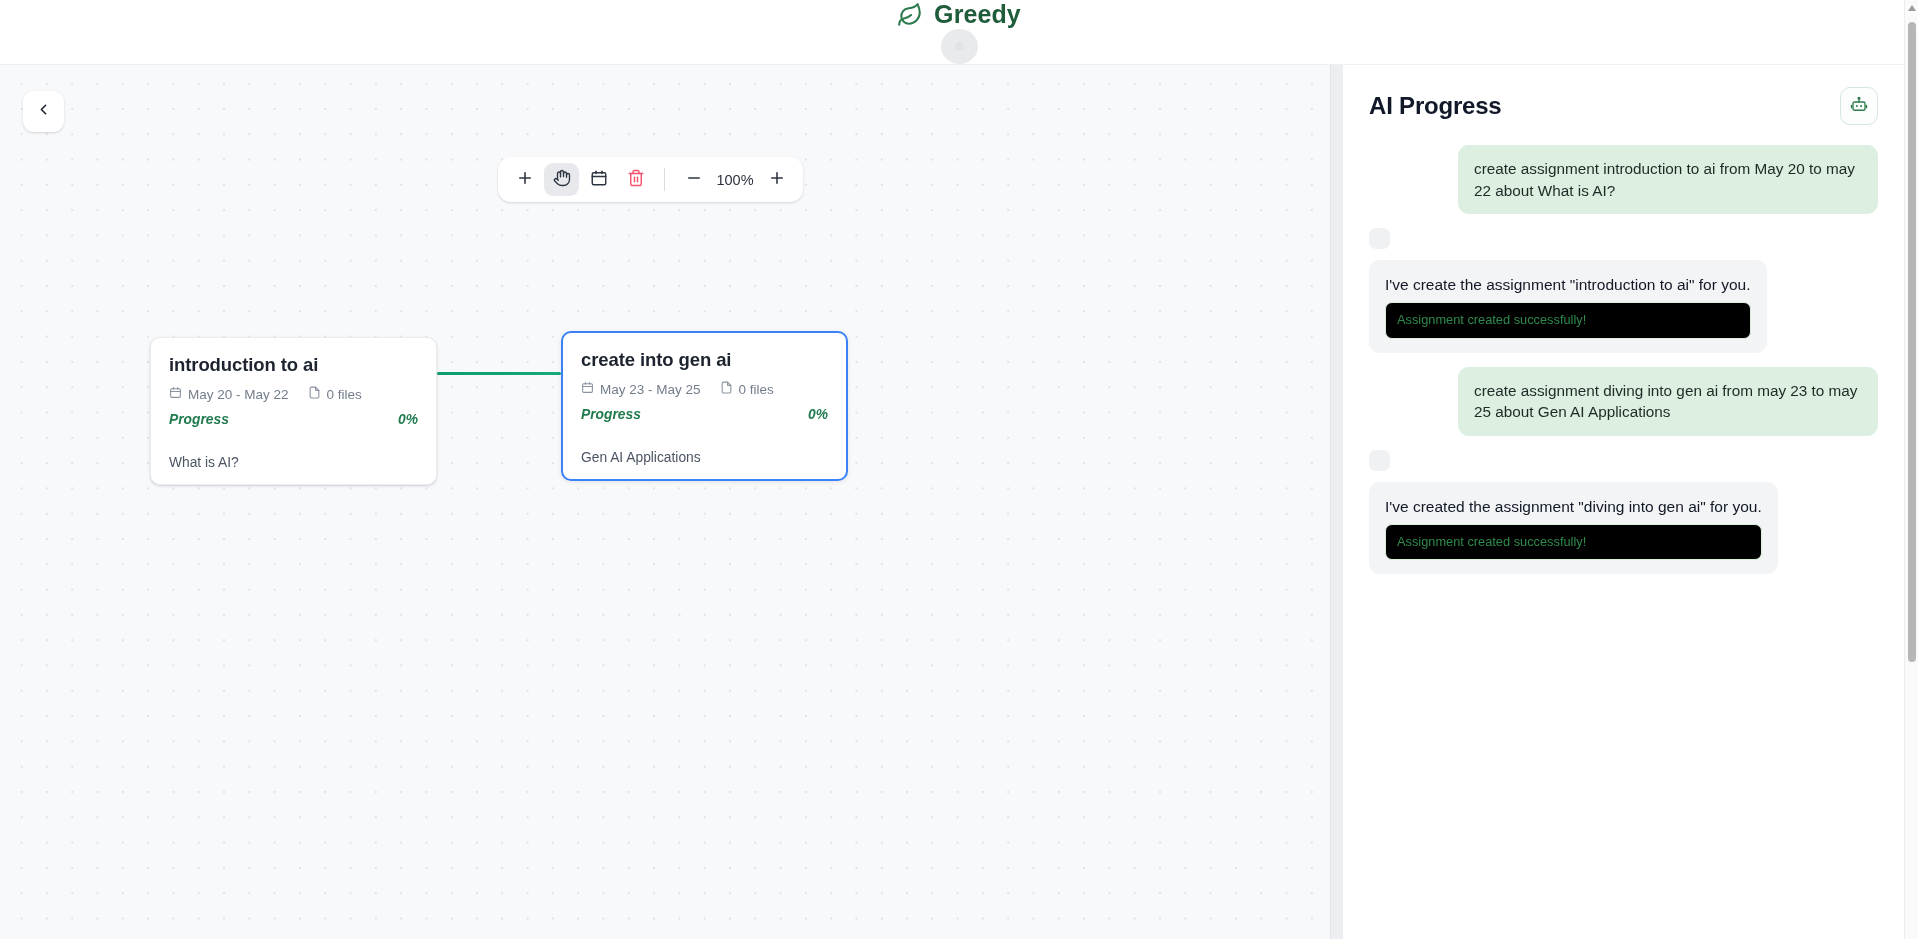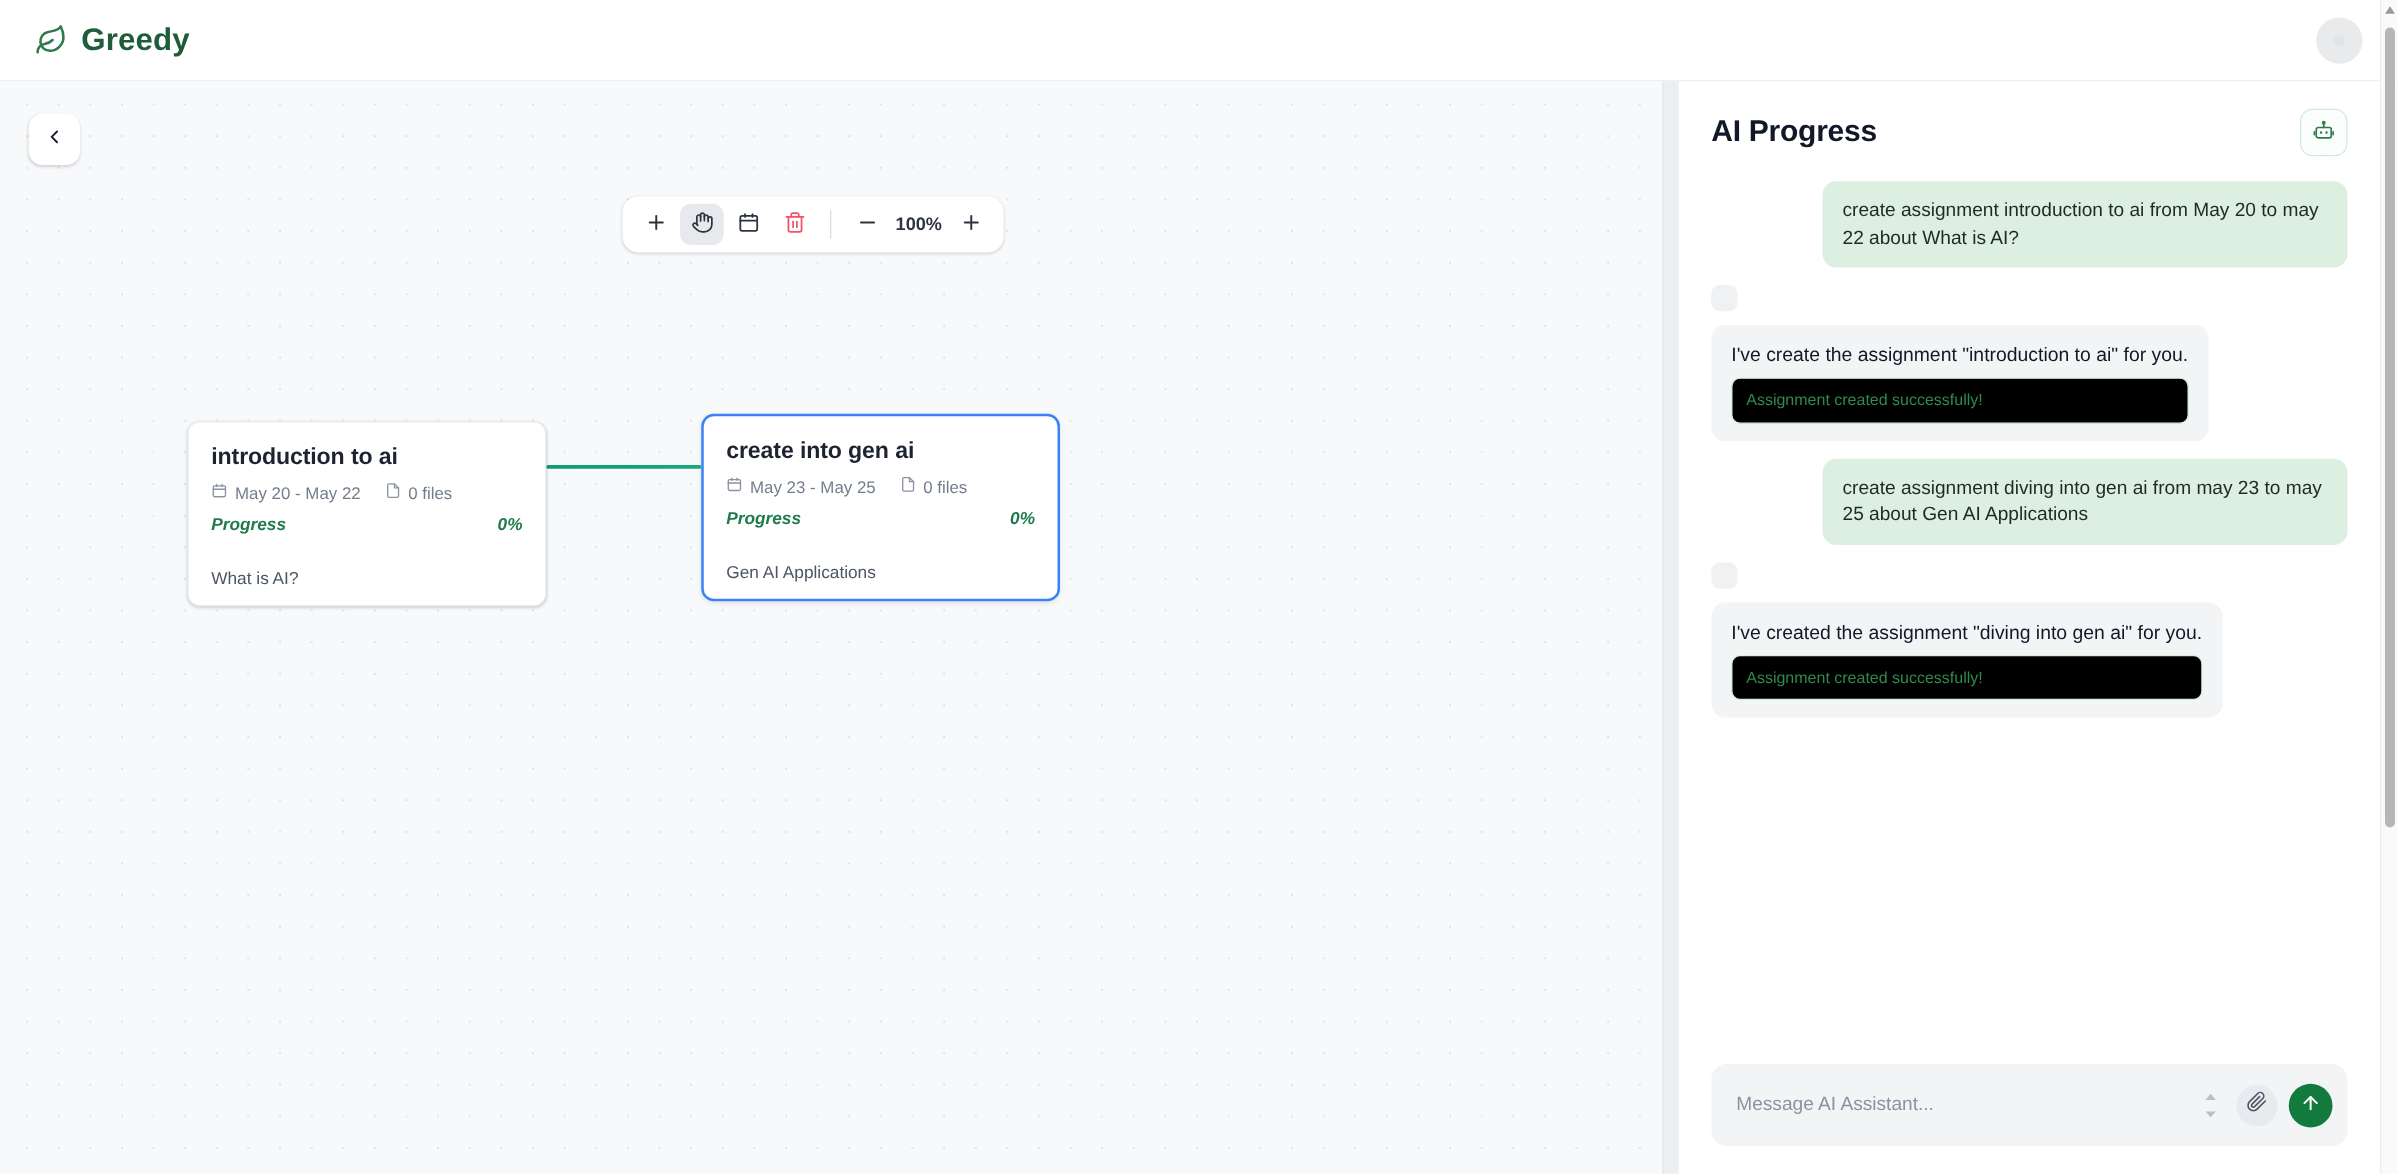--- a/index.html
+++ b/index.html
@@ -12,20 +12,21 @@
 
   
   .topbar {
     position: absolute; top: 0; left: 0;
     width: 1918px; height: 65px;
     background: #ffffff;
     border-bottom: 1px solid #eceef1;
     display: flex; align-items: center;
     padding: 0 28px;
     z-index: 40;
+    flex-direction: column;
   }
   .brand { display: flex; align-items: center; gap: 11px; }
   .brand-icon { width: 26px; height: 26px; display: block; }
   .brand-name {
     font-size: 25px; font-weight: 600; color: #1f5c3a;
     letter-spacing: .1px;
   }
   .topbar-spacer { flex: 1 1 auto; }
   .avatar {
     width: 37px; height: 37px; border-radius: 50%;
@@ -71,21 +72,21 @@
   .tool {
     width: 35px; height: 33px; border-radius: 9px;
     display: flex; align-items: center; justify-content: center;
     cursor: pointer; background: transparent; border: 0;
   }
   .tool.active { background: #e7e9ec; }
   .tool-divider {
     width: 1px; height: 23px; background: #d8dbe0; margin: 0 9px;
   }
   .zoom-label {
-    font-size: 14.5px; color: #2c3440; font-weight: 700;
+    font-size: 14.5px; color: #2c3440; font-weight: 400;
     min-width: 44px; text-align: center; user-select: none;
   }
 
   
   .edge {
     position: absolute; left: 437px; top: 307px;
     width: 124px; height: 3.4px;
     background: linear-gradient(90deg,#0f9d6e 0%,#11a273 55%,#1aa97c 100%);
     border-radius: 2px;
   }
@@ -446,46 +447,18 @@
     <div class="msg-row bot">
       <div class="bot-avatar"></div>
       <div class="bubble-bot">
         <div>I've created the assignment "diving into gen ai" for you.</div>
         <div class="bot-status">Assignment created successfully!</div>
       </div>
     </div>
 
   </div>
 
-  <div class="composer-wrap">
-    <div class="composer">
-      <input class="composer-input" type="text" placeholder="Message AI Assistant..." style="">
-      <span class="spin-arrows">
-        <svg viewBox="0 0 10 6" width="9" height="5">
-          <polygon points="5,0 10,6 0,6" fill="#b9bfc9"></polygon>
-        </svg>
-        <svg viewBox="0 0 10 6" width="9" height="5">
-          <polygon points="0,0 10,0 5,6" fill="#b9bfc9"></polygon>
-        </svg>
-      </span>
-      <div class="attach-btn">
-        <span>
-          <svg viewBox="0 0 24 24" width="17" height="17" fill="none" stroke="#4b5563" stroke-width="1.8" stroke-linecap="round" stroke-linejoin="round">
-            <path d="M21.44 11.05l-9.19 9.19a6 6 0 0 1-8.49-8.49l9.19-9.19a4 4 0 0 1 5.66 5.66l-9.2 9.19a2 2 0 0 1-2.83-2.83l8.49-8.48"></path>
-          </svg>
-        </span>
-      </div>
-      <button class="send-btn">
-        <span>
-          <svg viewBox="0 0 24 24" width="17" height="17" fill="none" stroke="#ffffff" stroke-width="2.3" stroke-linecap="round" stroke-linejoin="round">
-            <line x1="12" y1="19" x2="12" y2="5"></line>
-            <polyline points="5 12 12 5 19 12"></polyline>
-          </svg>
-        </span>
-      </button>
-    </div>
-  </div>
 </div>
 
 <div class="page-scrollbar">
   <div class="arrow-up"></div>
   <div class="thumb"></div>
 </div>
 
 </body></html>

